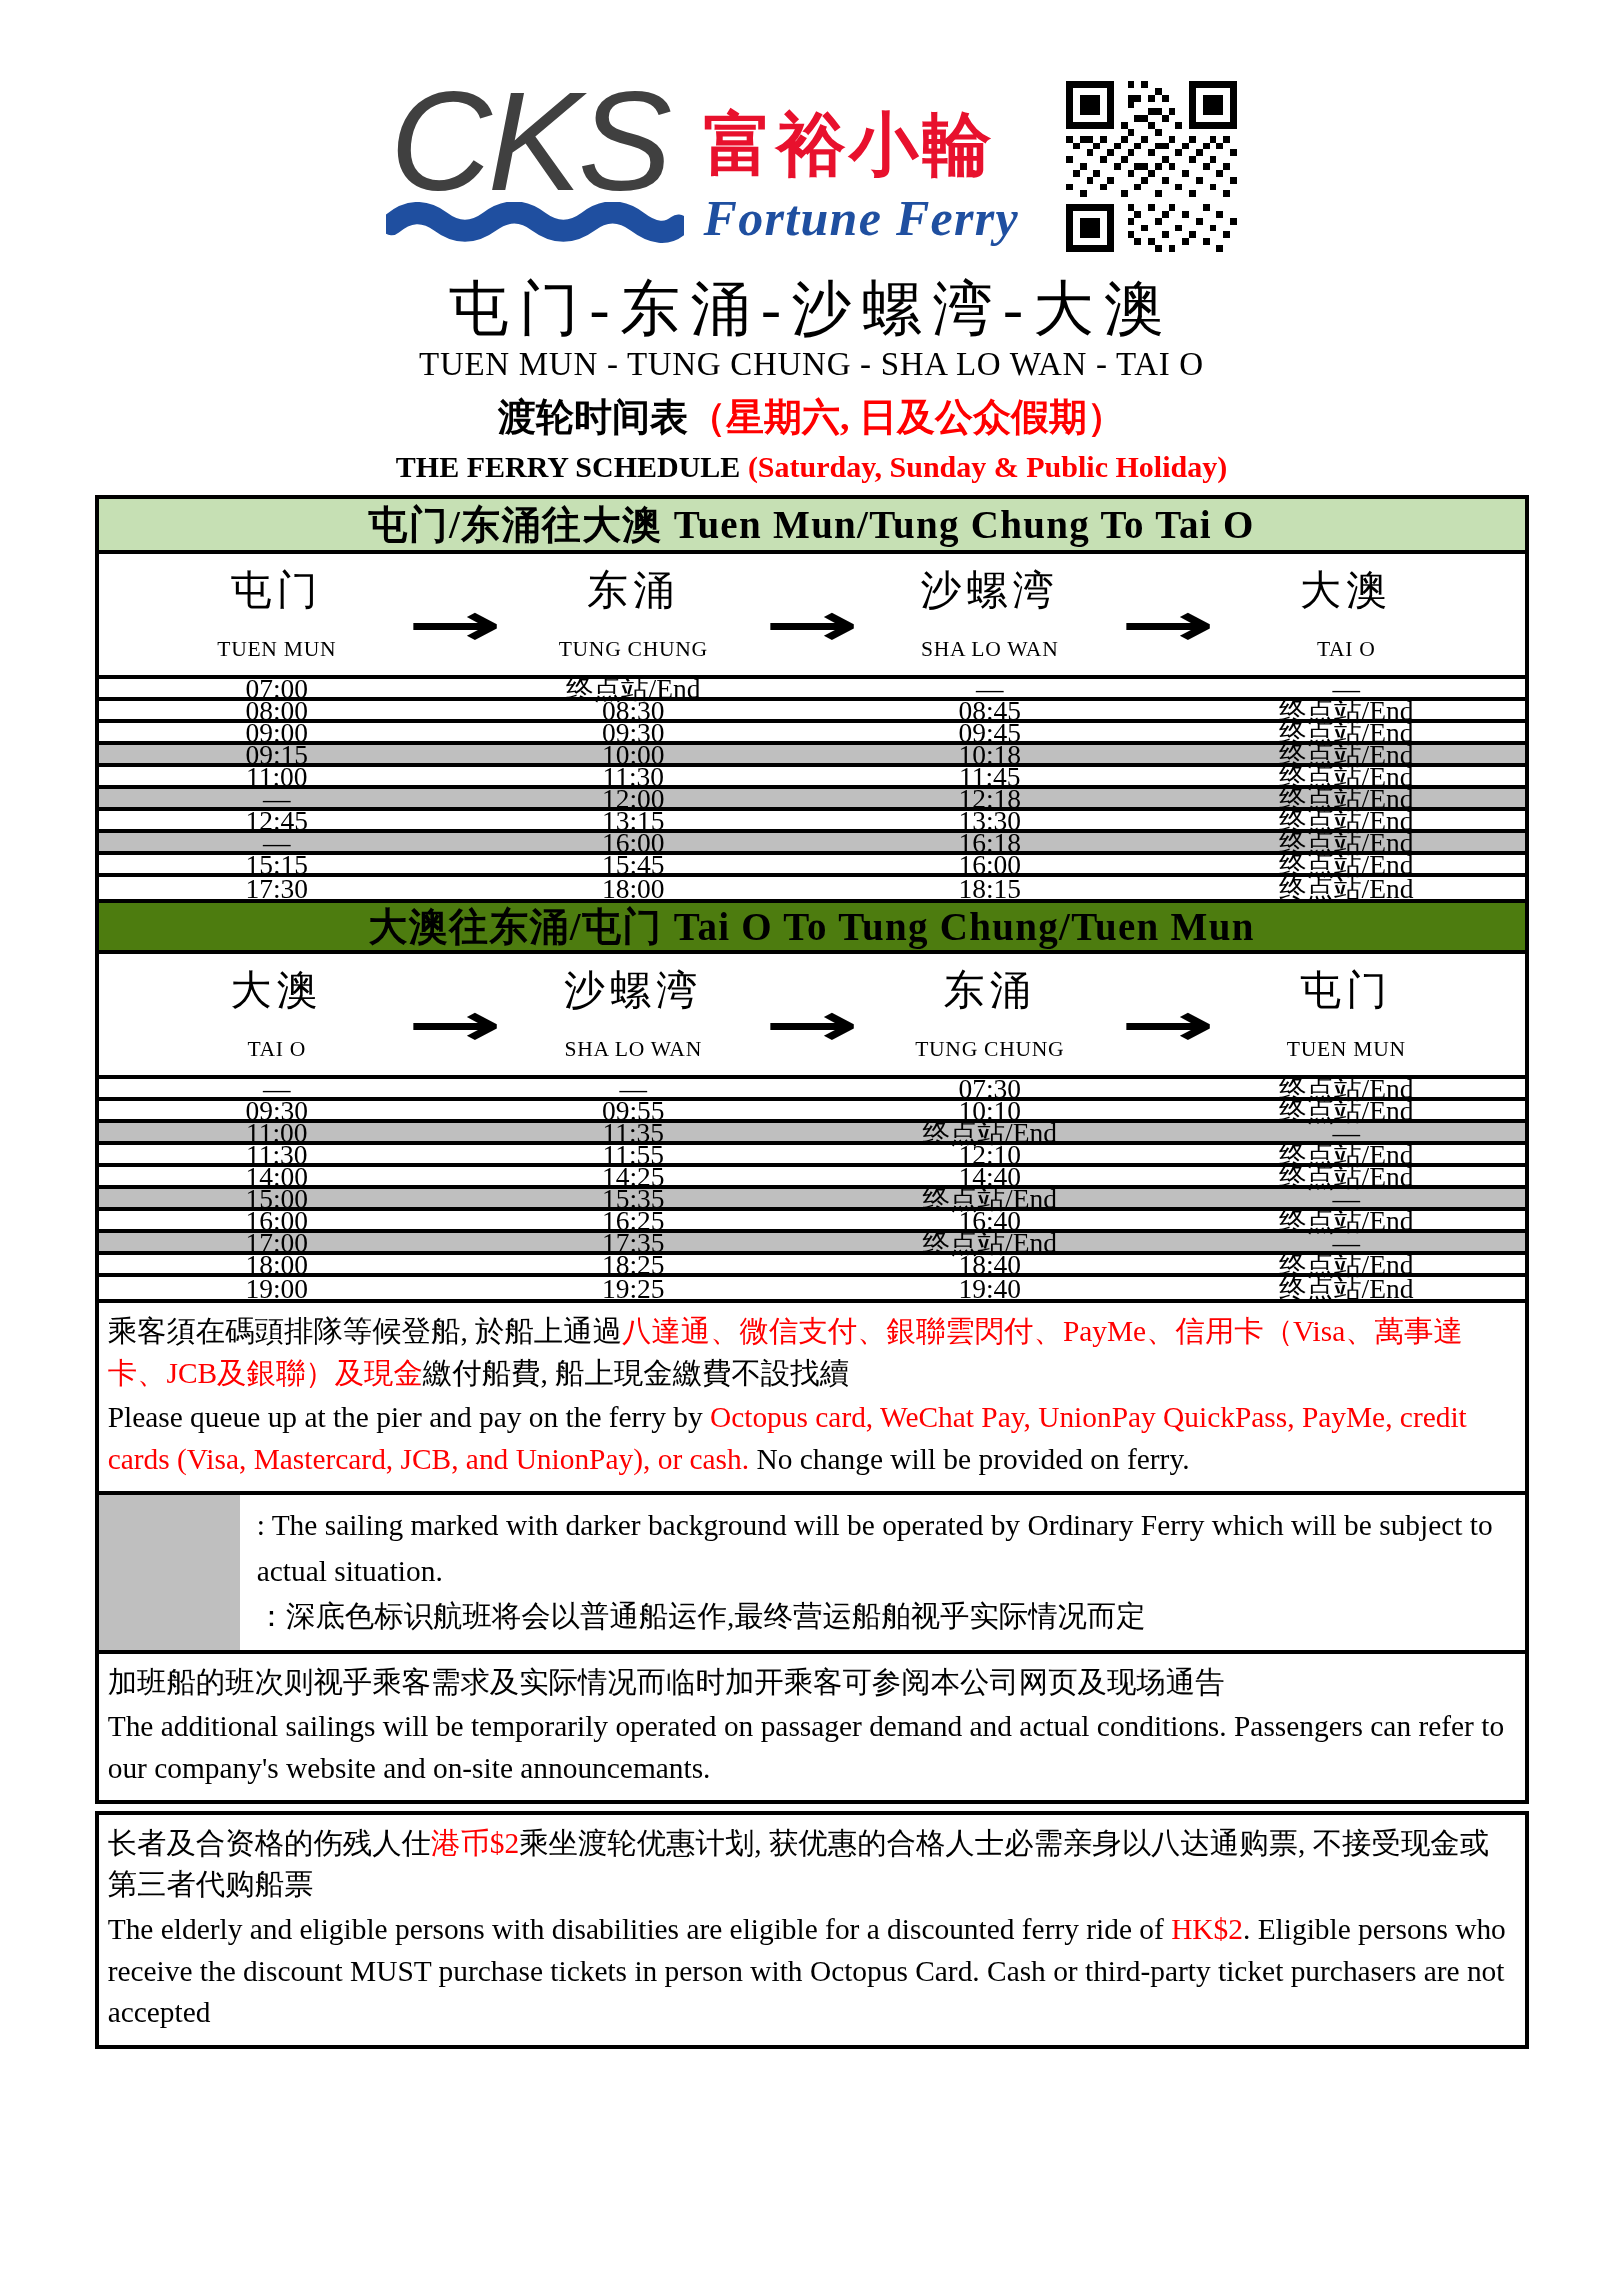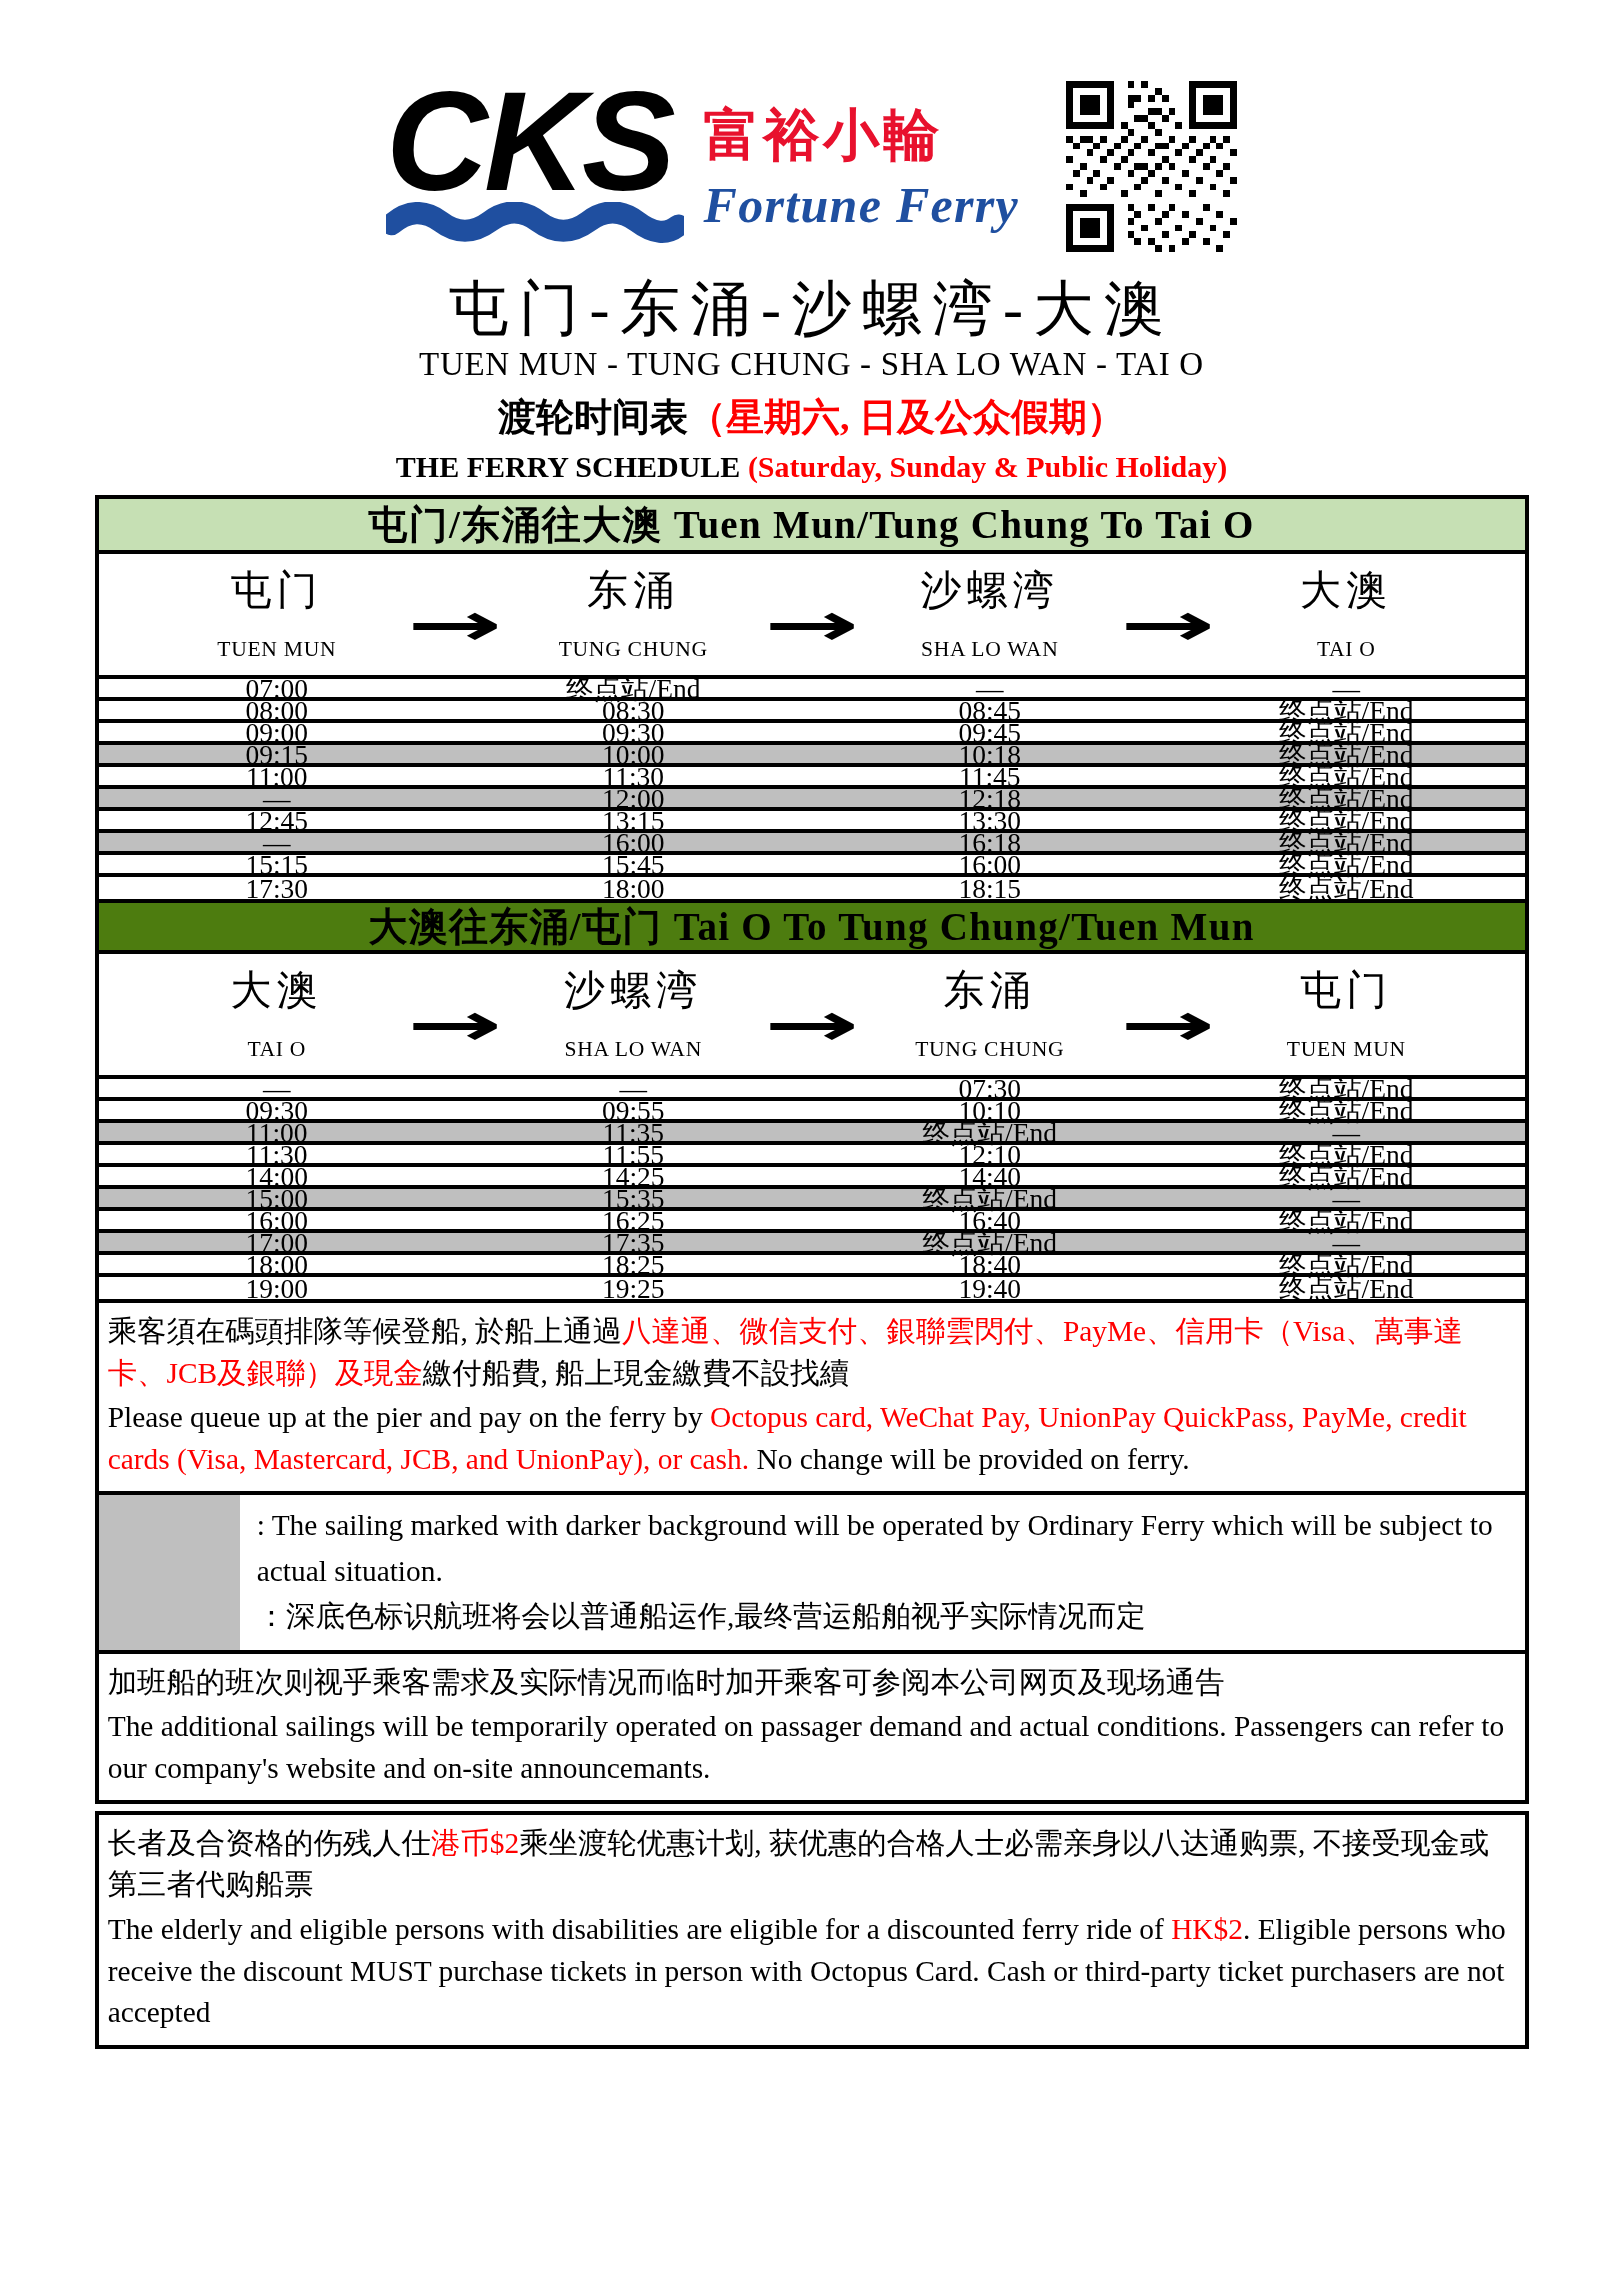--- a/index.html
+++ b/index.html
@@ -8,26 +8,26 @@
     width:1623px; height:2295px; background:#ffffff; position:relative;
     margin:0 auto; font-family:"Liberation Serif","DejaVu Serif",serif; color:#000;
     overflow:hidden;
   }
   
   .brand-row { display:flex; justify-content:center; align-items:flex-start; gap:47px; padding-top:77px; }
   .logo { display:flex; align-items:flex-start; }
   .cks-block { display:flex; flex-direction:column; align-items:center; }
   .cks {
     font-family:"Liberation Sans","DejaVu Sans",sans-serif;
-    font-size:141px; font-weight:bold; font-style:italic; line-height:0.92;
-    color:#000000; letter-spacing:-3.9px; padding-right:11.8px;
+    font-size:141px; font-weight:normal; font-style:italic; line-height:0.92;
+    color:#404040; letter-spacing:-3.9px; padding-right:11.8px;
   }
   .wave-svg { margin-top:-5.2px; }
   .logo-zh-block { margin-left:19.6px; padding-top:34px; display:flex; flex-direction:column; }
-  .logo-zh { font-size:56px; font-weight:bold; color:#E8112D; letter-spacing:3.9px; line-height:1.0; white-space:nowrap;font-family:Liberation Mono, monospace; }
+  .logo-zh { font-size:69px; font-weight:bold; color:#E8112D; letter-spacing:3.9px; line-height:1.0; white-space:nowrap; }
   .logo-en { font-size:50px; font-weight:bold; font-style:italic; color:#1F4FA0; margin-top:9.2px; letter-spacing:1.3px; }
   .qr { width:171px; height:171px; margin-top:3.9px; }
   
   .route-zh { text-align:center; font-size:60px; font-weight:normal; letter-spacing:10.5px; margin-top:10.5px; line-height:1.12; }
   .route-en { text-align:center; font-size:33px; margin-top:2.6px; letter-spacing:0.7px; }
   .sched-zh { text-align:center; font-size:38px; font-weight:bold; margin-top:9.2px; }
   .sched-en { text-align:center; font-size:30px; font-weight:bold; margin-top:6.5px; }
   .red { color:#FF0000; }
   
   .sched-box { width:1434px; margin:11.8px auto 0; border:4.6px solid #000; }

